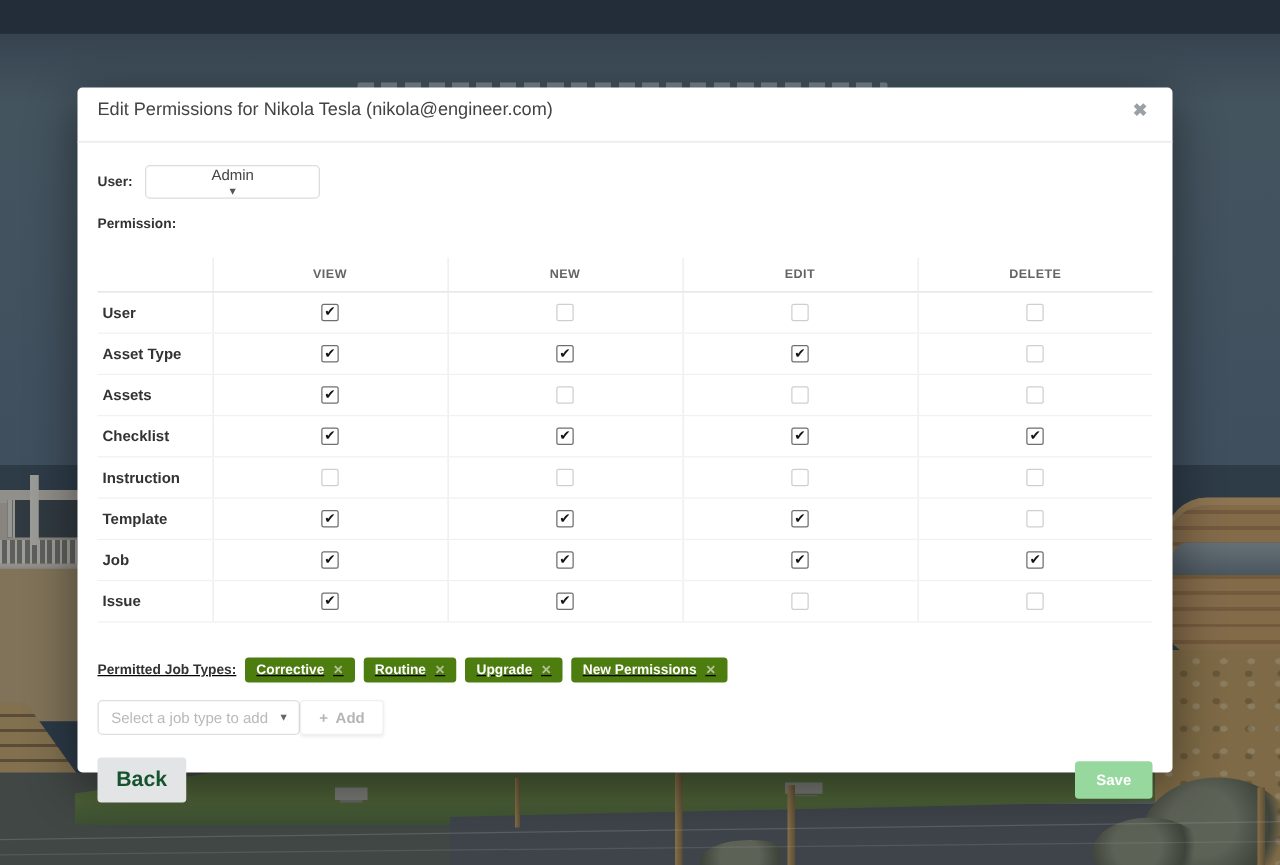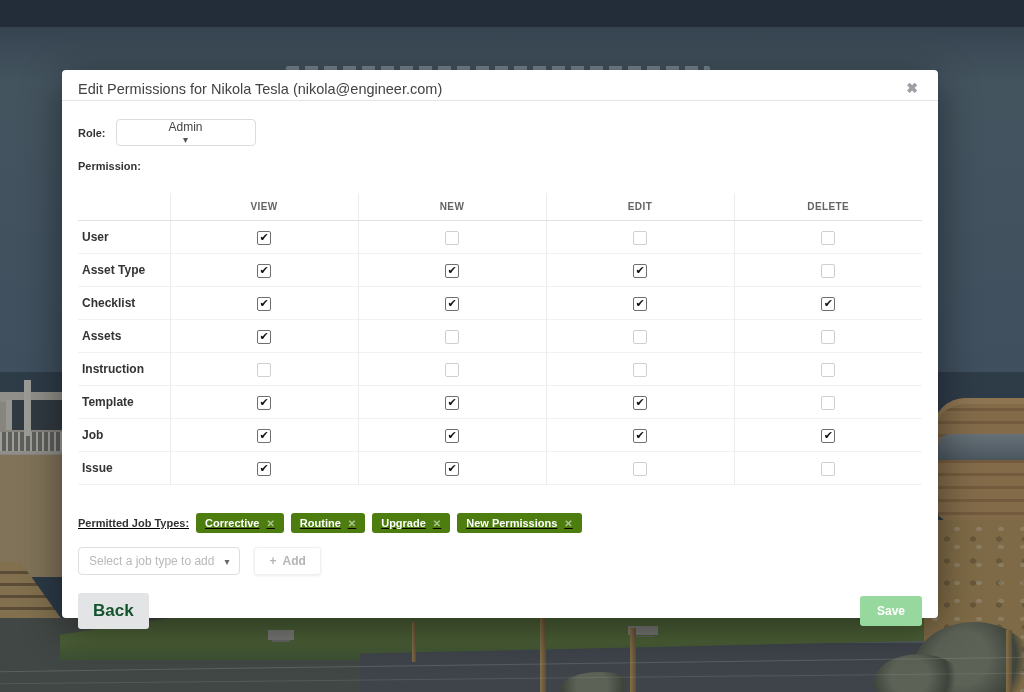--- a/index.html
+++ b/index.html
@@ -53,21 +53,21 @@
   .wire-2 { left:0; right:0; top:306px; height:1px; background:rgba(235,232,220,.22); transform:rotate(-.6deg); }
   .shrub { background:radial-gradient(circle at 40% 40%, #8b8d74 0 30%, #5a5c48 60%, rgba(0,0,0,0) 72%); border-radius:50%; }
   .shrub-1 { right:-10px; top:250px; width:120px; height:90px; }
   .shrub-2 { right:60px; top:282px; width:90px; height:56px; }
   .shrub-3 { left:560px; top:300px; width:80px; height:34px; }
   .scene-dim { left:0; right:0; top:0; bottom:0; background:rgba(18,28,40,.38); }
 
   
   .modal { position:absolute; left:62px; top:70px; width:876px; height:548px; background:#fff; border-radius:4px;
     box-shadow:0 10px 40px rgba(0,0,0,.45); z-index:10; display:flex; flex-direction:column; }
-  .modal-header { display:flex; align-items:flex-end; justify-content:space-between; padding:9px 16px 3px; border-bottom:1px solid #e6e6e6; }
+  .modal-header { display:flex; align-items:center; justify-content:space-between; padding:9px 16px 16px; border-bottom:1px solid #e6e6e6; }
   .modal-title { font-size:14.5px; color:#434343; }
   .close-btn { border:none; background:none; color:#9aa0a6; font-size:14px; font-weight:bold; cursor:pointer; line-height:1; padding:2px 4px; }
   .modal-body { padding:14px 16px 16px; flex:1; display:flex; flex-direction:column; }
 
   .role-row { display:flex; align-items:center; gap:10px; margin:4px 0 14px; }
   .small-label { font-size:11px; font-weight:bold; color:#333; }
   .role-select { display:flex; align-items:center; justify-content:space-between; width:140px; height:27px;
     border:1px solid #dcdcdc; border-radius:4px; padding:0 10px; font-size:12px; color:#444; cursor:pointer; background:#fff;flex-direction:column; }
   .caret { font-size:10px; color:#555; }
 
@@ -83,21 +83,21 @@
   tbody tr { height:33px; border-bottom:1px solid #f1f1f1; }
   .cb { display:inline-flex; width:14px; height:14px; border:1px solid #cfcfcf; border-radius:2px; background:#fff;
     align-items:center; justify-content:center; font-size:11px; color:#141414; cursor:pointer; vertical-align:middle; }
   .cb.checked { border-color:#6f6f6f; box-shadow:inset 0 0 0 1px rgba(255,255,255,.9); }
 
   .jobtypes-row { display:flex; align-items:center; gap:7px; margin:16px 0 14px; flex-wrap:wrap;text-decoration:underline; }
   .tag { display:inline-flex; align-items:center; gap:7px; background:#4d7c0f; color:#fff; font-size:11px; font-weight:bold;
     border-radius:3px; padding:4px 9px; cursor:pointer; }
   .tag .x { color:rgba(255,255,255,.55); font-size:10px; font-weight:bold; }
 
-  .add-row { display:flex; gap:14px; margin-bottom:18px; }
+  .add-row { display:flex; margin-bottom:18px; }
   .jobtype-select { display:flex; align-items:center; gap:10px; height:28px; border:1px solid #dedede; border-radius:4px;
     padding:0 10px; font-size:12px; color:#b9b9b9; cursor:pointer; background:#fff; }
   .jobtype-select .caret { color:#666; }
   .add-btn { display:inline-flex; align-items:center; gap:6px; height:28px; padding:0 14px; background:#fff; border:1px solid #f0f0f0;
     border-radius:3px; box-shadow:0 1px 3px rgba(0,0,0,.08); color:#b5b5b5; font-size:12px; font-weight:bold; cursor:pointer; }
 
   .footer-row { display:flex; align-items:center; justify-content:space-between; margin-top:auto; }
   .back-btn { background:#e2e4e6; border:none; border-radius:3px; padding:8px 15px; font-size:17px; font-weight:bold; color:#14532d; cursor:pointer; }
   .save-btn { background:#97d89f; border:none; border-radius:3px; padding:8px 17px; font-size:12px; font-weight:bold; color:#fff; cursor:pointer; }
 </style>
@@ -138,21 +138,21 @@
 
 <div class="modal">
   <div class="modal-header">
     <div class="modal-title">Edit Permissions for Nikola Tesla (nikola@engineer.com)</div>
     <button class="close-btn">✖</button>
   </div>
 
   <div class="modal-body">
 
     <div class="role-row">
-      <span class="small-label">Role:</span>
+      <span class="small-label">User:</span>
       <div class="role-select">
         <span>Admin</span>
         <span class="caret">▾</span>
       </div>
     </div>
 
     <div class="small-label perm-label">Permission:</div>
 
     <table>
       <colgroup>
@@ -180,32 +180,32 @@
             <td><span class="cb"></span></td>
           </tr>
           <tr>
             <th>Asset Type</th>
             <td><span class="cb checked">✔</span></td>
             <td><span class="cb checked">✔</span></td>
             <td><span class="cb checked">✔</span></td>
             <td><span class="cb"></span></td>
           </tr>
           <tr>
+            <th>Assets</th>
+            <td><span class="cb checked">✔</span></td>
+            <td><span class="cb"></span></td>
+            <td><span class="cb"></span></td>
+            <td><span class="cb"></span></td>
+          </tr>
+          <tr>
             <th>Checklist</th>
             <td><span class="cb checked">✔</span></td>
             <td><span class="cb checked">✔</span></td>
             <td><span class="cb checked">✔</span></td>
             <td><span class="cb checked">✔</span></td>
-          </tr>
-          <tr>
-            <th>Assets</th>
-            <td><span class="cb checked">✔</span></td>
-            <td><span class="cb"></span></td>
-            <td><span class="cb"></span></td>
-            <td><span class="cb"></span></td>
           </tr>
           <tr>
             <th>Instruction</th>
             <td><span class="cb"></span></td>
             <td><span class="cb"></span></td>
             <td><span class="cb"></span></td>
             <td><span class="cb"></span></td>
           </tr>
           <tr>
             <th>Template</th>

